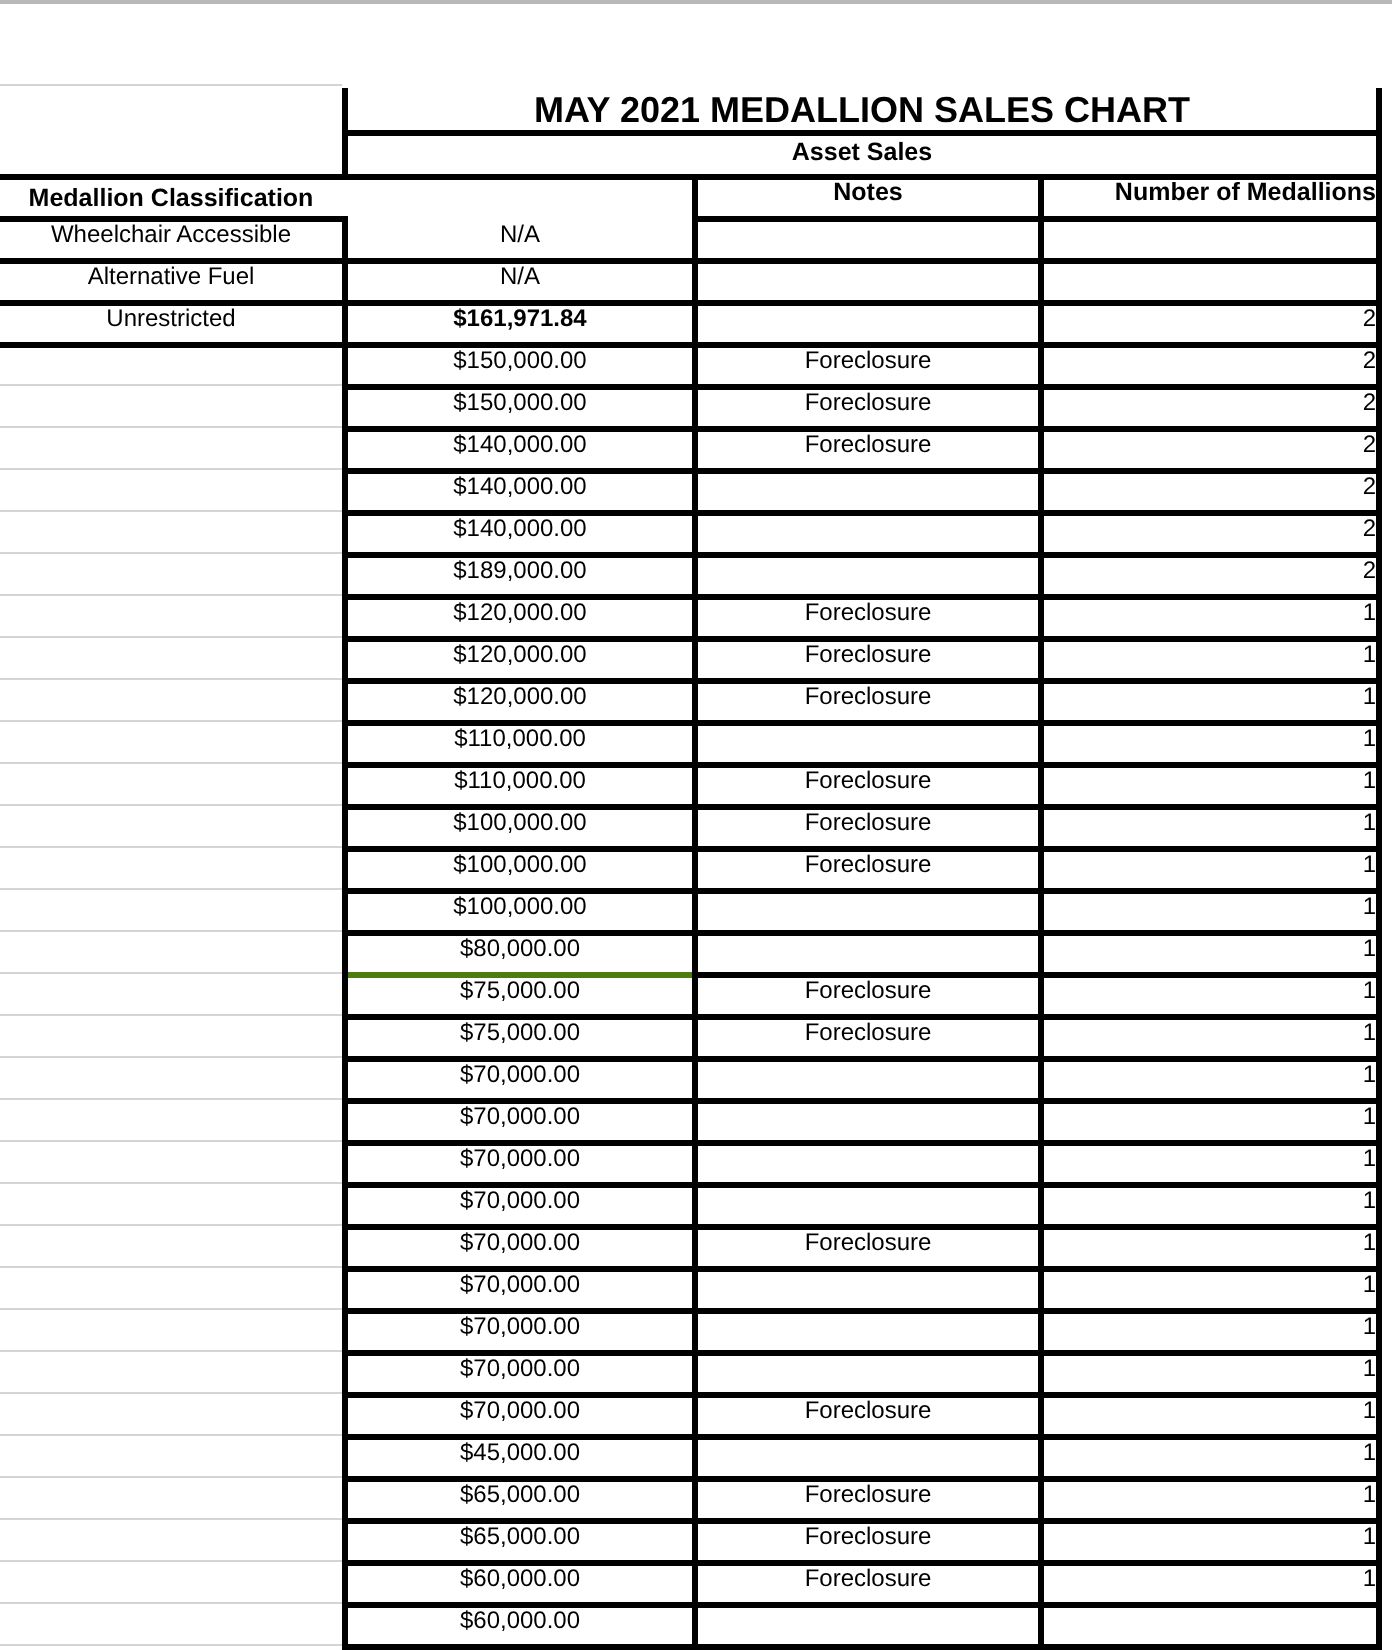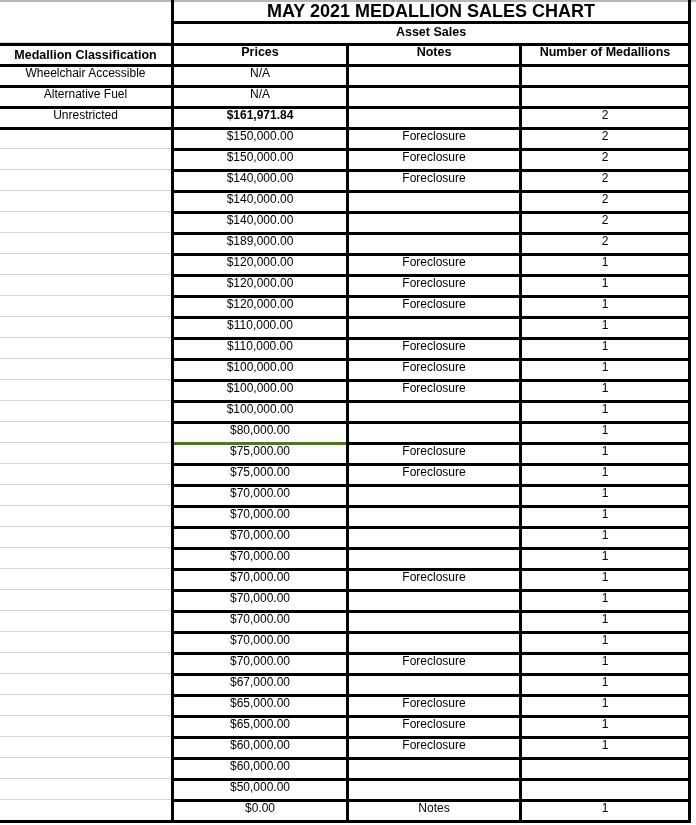--- a/index.html
+++ b/index.html
@@ -1,48 +1,47 @@
 <!DOCTYPE html>
 <html><head>
 <meta charset="utf-8">
 <style>
   html, body { margin: 0; padding: 0; background: #ffffff; }
   body { width: 696px; height: 825px; position: relative; overflow: hidden;
          font-family: "Liberation Sans", sans-serif; color: #000; }
   .sheet { position: absolute; left: 0; top: 0; width: 696px; }
-  .row { position: absolute; left: 0; width: 696px; height: 21px; }
+  .row { position: absolute; left: 0; width: 696px; height: 21px; margin-top: 44px; }
   .cell { position: absolute; top: 0; height: 21px; box-sizing: border-box;
           font-size: 12px; line-height: 21px; text-align: center; white-space: nowrap; overflow: hidden; }
   .gridline { position: absolute; left: 0; width: 171px; height: 1px; background: #d4d4d4; }
   .title { font-weight: bold; font-size: 18px; line-height: 21px; }
   .bold { font-weight: bold; font-size: 12.5px; }
   .colA { left: 0; width: 171px; }
   .colB { left: 171px; width: 175px; }
   .colC { left: 346px; width: 173px; }
-  .colD { left: 519px; width: 172px; }
+  .colD { left: 519px; width: 172px; text-align: right; }
   .topline { position: absolute; left: 0; top: 0; width: 696px; height: 2px; background: #b8b8b8; }
 </style>
 </head>
 <body>
 
 <div class="sheet">
   <div class="topline"></div>
 
   <div class="row" style="top:0;">
     <div class="cell title" style="left:171px;width:520px;border-right:3px solid #000;border-left:3px solid #000;border-bottom:3px solid #000;height:24px;top:0;line-height:22px;">MAY 2021 MEDALLION SALES CHART</div>
   </div>
 
   <div class="row" style="top:21px;">
     <div class="cell bold" style="left:171px;width:520px;border-left:3px solid #000;border-right:3px solid #000;border-bottom:3px solid #000;height:24px;line-height:20px;top:1px;">Asset Sales</div>
   </div>
   <div class="gridline" style="top:42px;"></div>
 
   <div class="row" style="top:43px;">
     <div class="cell bold colA" style="border-top:3px solid #000;border-bottom:3px solid #000;height:24px;line-height:18px;">Medallion Classification</div>
-    <div class="cell bold colB" style="border-left:3px solid #000;border-bottom:3px solid #000;height:24px;line-height:18px;">Prices</div>
     <div class="cell bold colC" style="border-left:3px solid #000;border-bottom:3px solid #000;height:24px;line-height:18px;">Notes</div>
     <div class="cell bold colD" style="border-left:3px solid #000;border-right:3px solid #000;border-bottom:3px solid #000;height:24px;line-height:18px;">Number of Medallions</div>
   </div>
 
   <div id="rows-container">
       <div class="row" style="top: 64px;">
         <div class="cell colA" style="border-bottom:3px solid #000;height:24px;line-height:19px;">Wheelchair Accessible</div>
         <div class="cell colB" style="border-left:3px solid #000;border-bottom:3px solid #000;height:24px;line-height:19px;">N/A</div>
         <div class="cell colC" style="border-left:3px solid #000;border-bottom:3px solid #000;height:24px;line-height:19px;"></div>
         <div class="cell colD" style="border-left:3px solid #000;border-bottom:3px solid #000;height:24px;border-right:3px solid #000;line-height:19px;"></div>
@@ -210,21 +209,21 @@
         <div class="cell colD" style="border-left:3px solid #000;border-bottom:3px solid #000;height:24px;border-right:3px solid #000;line-height:19px;">1</div>
       </div>
       <div class="row" style="top: 652px;">
         <div class="cell colA" style="border-bottom:1px solid #d4d4d4;height:22px;line-height:19px;"></div>
         <div class="cell colB" style="border-left:3px solid #000;border-bottom:3px solid #000;height:24px;line-height:19px;">$70,000.00</div>
         <div class="cell colC" style="border-left:3px solid #000;border-bottom:3px solid #000;height:24px;line-height:19px;">Foreclosure</div>
         <div class="cell colD" style="border-left:3px solid #000;border-bottom:3px solid #000;height:24px;border-right:3px solid #000;line-height:19px;">1</div>
       </div>
       <div class="row" style="top: 673px;">
         <div class="cell colA" style="border-bottom:1px solid #d4d4d4;height:22px;line-height:19px;"></div>
-        <div class="cell colB" style="border-left:3px solid #000;border-bottom:3px solid #000;height:24px;line-height:19px;">$67,000.00</div>
+        <div class="cell colB" style="border-left:3px solid #000;border-bottom:3px solid #000;height:24px;line-height:19px;">$45,000.00</div>
         <div class="cell colC" style="border-left:3px solid #000;border-bottom:3px solid #000;height:24px;line-height:19px;"></div>
         <div class="cell colD" style="border-left:3px solid #000;border-bottom:3px solid #000;height:24px;border-right:3px solid #000;line-height:19px;">1</div>
       </div>
       <div class="row" style="top: 694px;">
         <div class="cell colA" style="border-bottom:1px solid #d4d4d4;height:22px;line-height:19px;"></div>
         <div class="cell colB" style="border-left:3px solid #000;border-bottom:3px solid #000;height:24px;line-height:19px;">$65,000.00</div>
         <div class="cell colC" style="border-left:3px solid #000;border-bottom:3px solid #000;height:24px;line-height:19px;">Foreclosure</div>
         <div class="cell colD" style="border-left:3px solid #000;border-bottom:3px solid #000;height:24px;border-right:3px solid #000;line-height:19px;">1</div>
       </div>
       <div class="row" style="top: 715px;">

